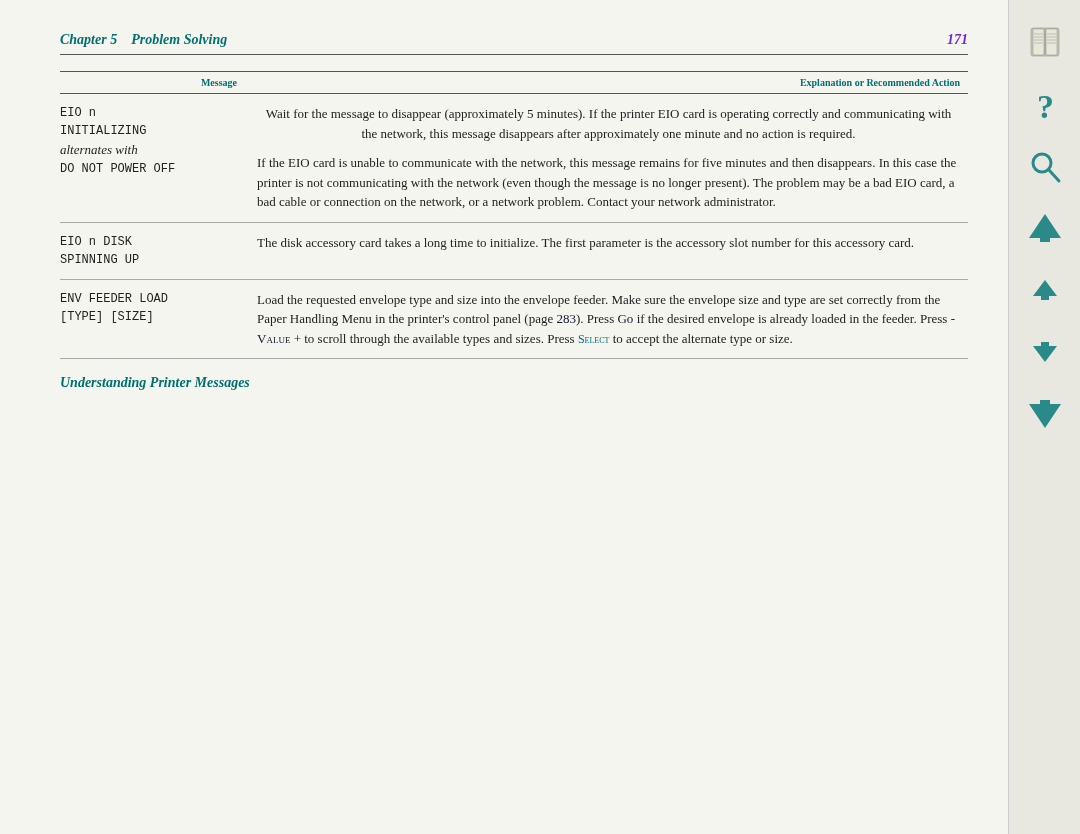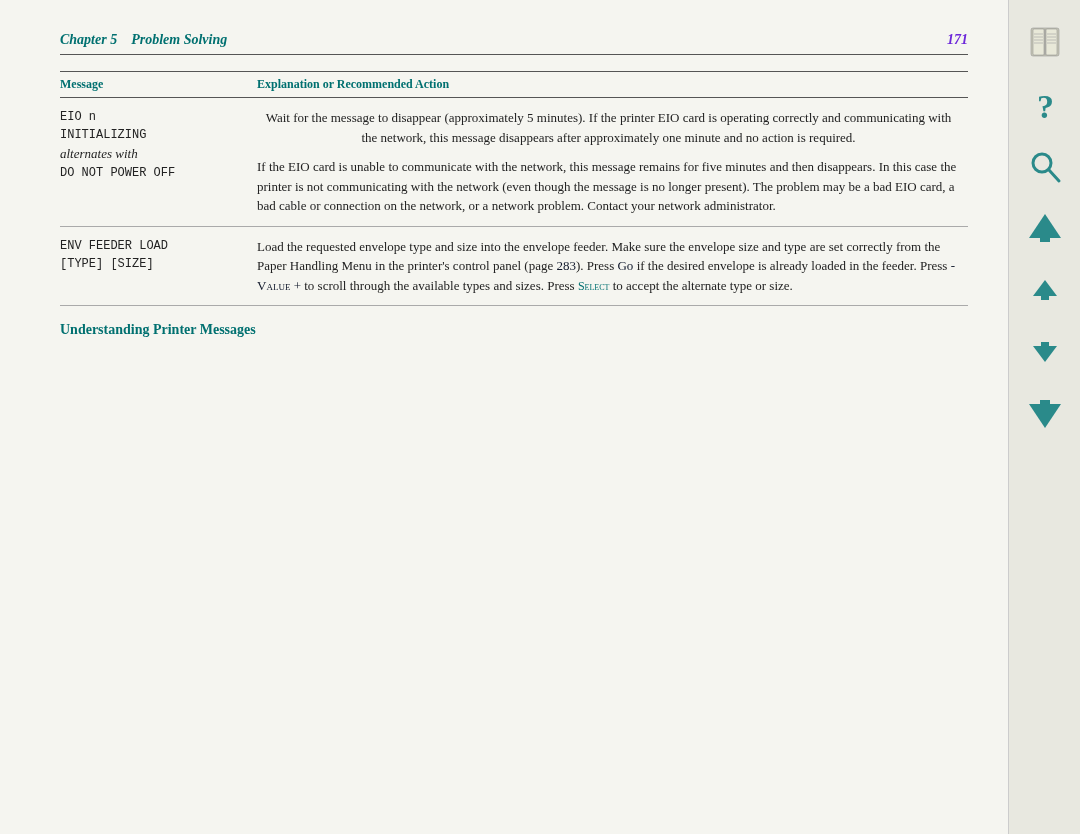--- a/index.html
+++ b/index.html
@@ -74,24 +74,25 @@
     .content-table .col-message {
       width: 185px;
       vertical-align: top;
     }
     .content-table .col-explanation {
       vertical-align: top;
     }
     .table-header-row td {
       font-weight: bold;
       color: #007070;
-      font-size: 12px;
+      font-size: 10px;
       border-top: 1.5px solid #555;
       border-bottom: 1.5px solid #555;
       padding: 5px 8px 5px 0;
+      text-align: right;
     }
     .table-header-row td.col-explanation {
       padding-left: 12px;
     }
     .data-row td {
       padding: 10px 8px 10px 0;
       border-bottom: 1px solid #aaa;
       vertical-align: top;
       font-size: 13px;
       line-height: 1.5;
@@ -116,20 +117,21 @@
       color: #007070;
       font-variant: small-caps;
       font-size: 12px;
     }
 
     
     .footer-section {
       margin-top: 16px;
     }
     .footer-title {
+      font-style: italic;
       font-weight: bold;
       color: #007070;
       font-size: 14px;
     }
 
     
     .sidebar-icon {
       width: 44px;
       height: 44px;
       display: flex;
@@ -181,20 +183,29 @@
             <span class="message-mono">INITIALIZING</span>
             <span class="message-italic">alternates with</span>
             <span class="message-mono">DO NOT POWER OFF</span>
           </td>
           <td class="col-explanation">
             <p style="margin-bottom:10px;text-align:center;">Wait for the message to disappear (approximately 5 minutes). If the printer EIO card is operating correctly and communicating with the network, this message disappears after approximately one minute and no action is required.</p>
             <p>If the EIO card is unable to communicate with the network, this message remains for five minutes and then disappears. In this case the printer is not communicating with the network (even though the message is no longer present). The problem may be a bad EIO card, a bad cable or connection on the network, or a network problem. Contact your network administrator.</p>
           </td>
         </tr>
 
+        <tr class="data-row">
+          <td class="col-message">
+            <span class="message-mono">EIO n DISK</span>
+            <span class="message-mono">SPINNING UP</span>
+          </td>
+          <td class="col-explanation">
+            <p>The disk accessory card takes a long time to initialize. The first parameter is the accessory slot number for this accessory card.</p>
+          </td>
+        </tr>
 
         <tr class="data-row">
           <td class="col-message">
             <span class="message-mono">ENV FEEDER LOAD</span>
             <span class="message-mono">[TYPE] [SIZE]</span>
           </td>
           <td class="col-explanation">
             <p>Load the requested envelope type and size into the envelope feeder. Make sure the envelope size and type are set correctly from the Paper Handling Menu in the printer's control panel (page <span class="teal-link">283</span>). Press <span class="teal-link">Go</span> if the desired envelope is already loaded in the feeder. Press <span class="teal-link">- V<span style="font-variant:small-caps;">alue</span> +</span> to scroll through the available types and sizes. Press <span class="teal-small-caps">Select</span> to accept the alternate type or size.</p>
           </td>
         </tr>

